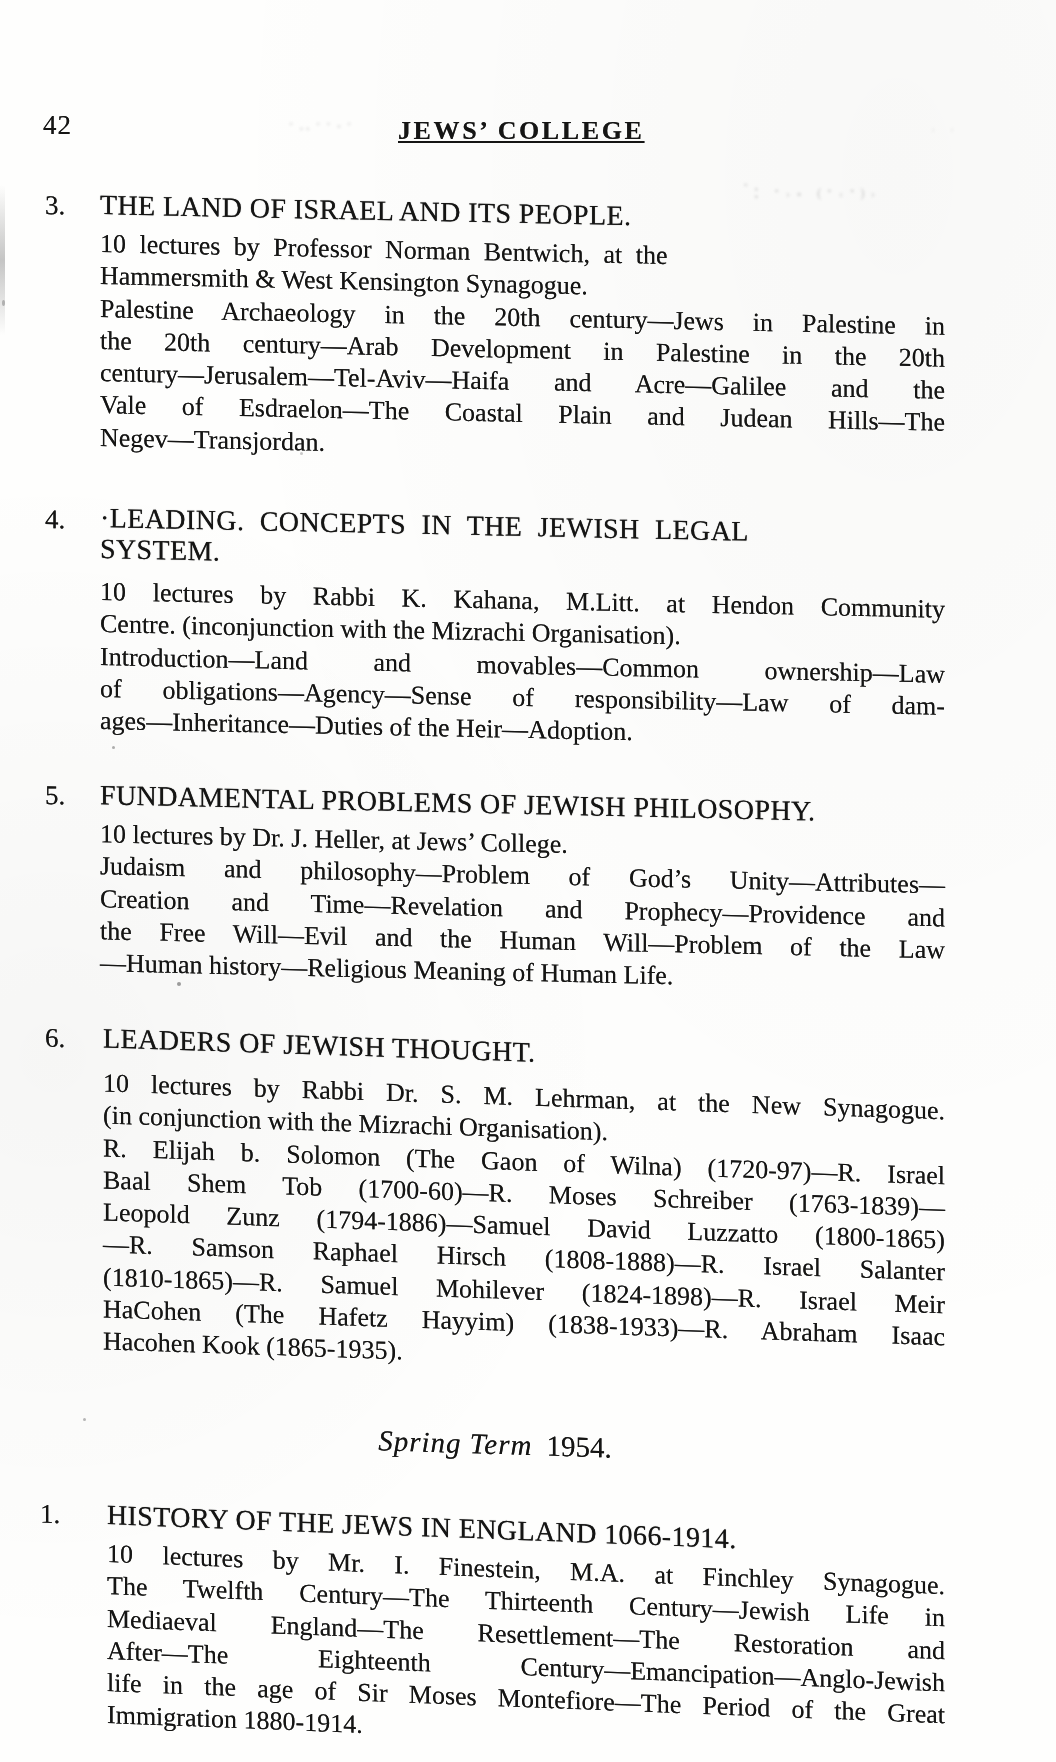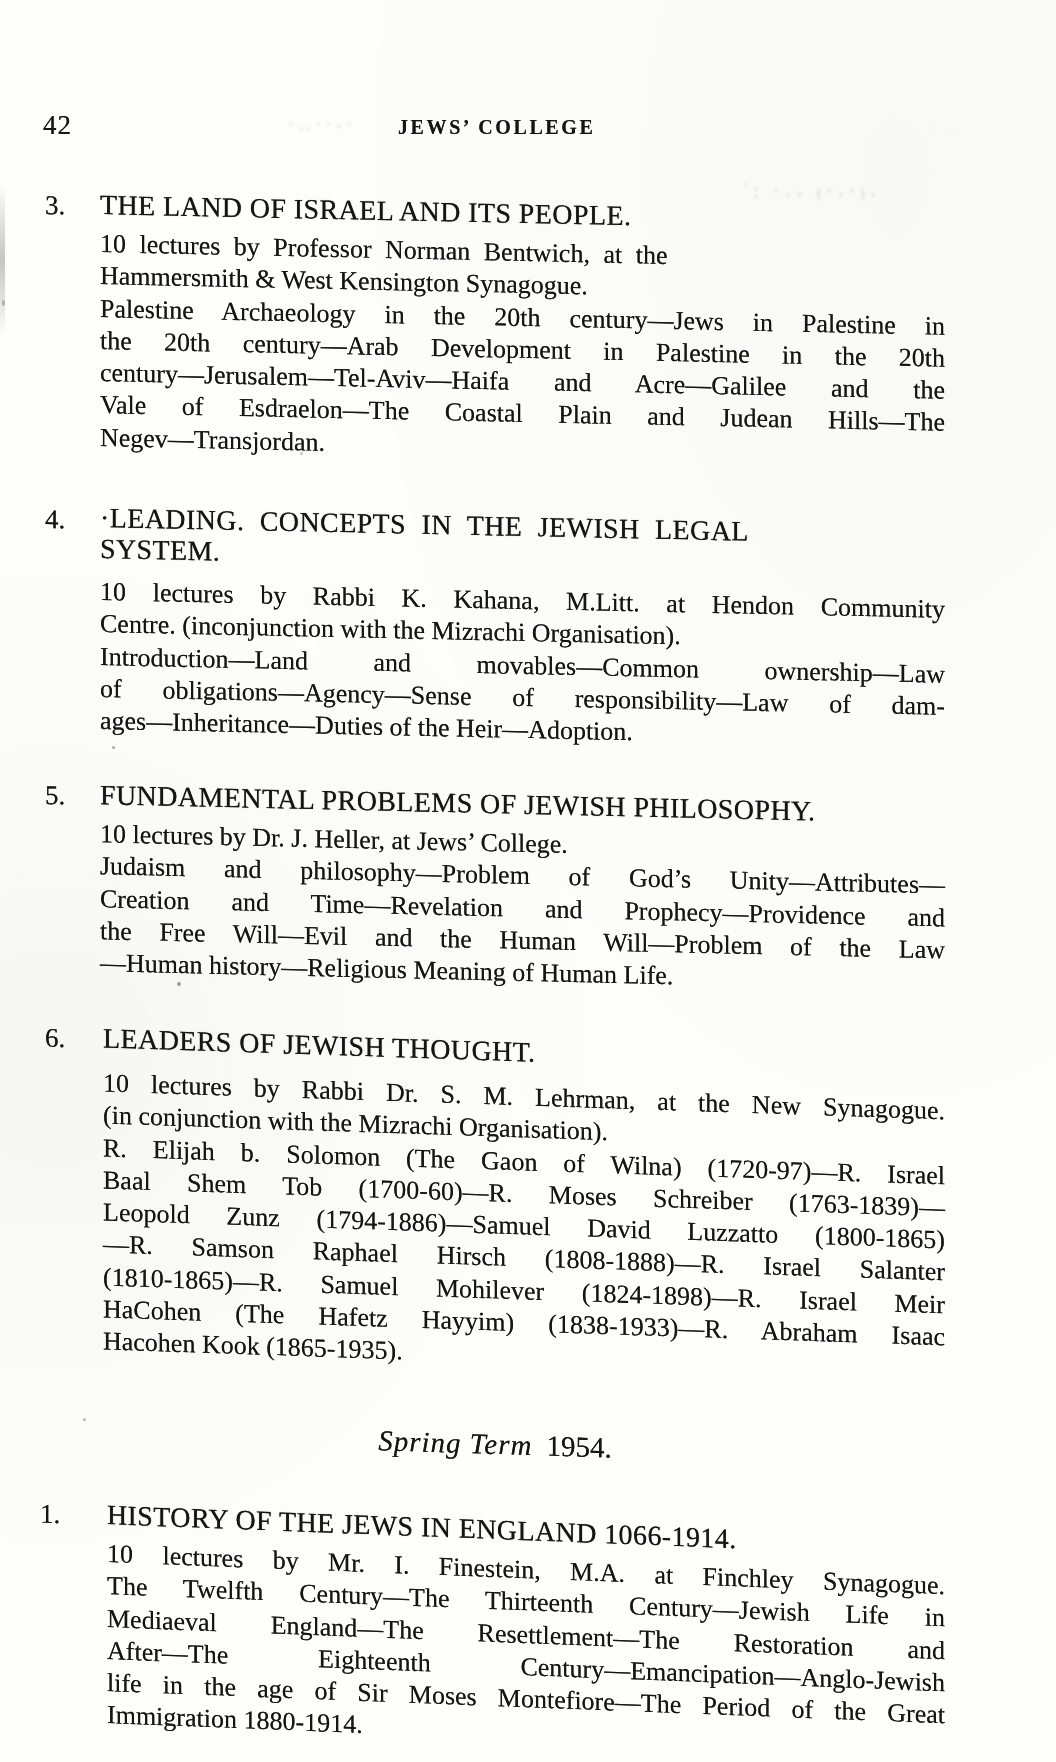--- a/index.html
+++ b/index.html
@@ -26,22 +26,23 @@
   }
 
   .pagenum {
     position: absolute; left: 43px; top: 110px;
     font-size: 27px; letter-spacing: 1px;
     text-shadow: 0 0 0.6px rgba(0,0,0,0.75);
   }
 
   .running-title {
     position: absolute; left: 398px; top: 116px;
-    font-size: 20px; font-weight: bold; letter-spacing: 2.6px;
+    font-size: 26px; font-weight: bold; letter-spacing: 2.6px;
     text-shadow: 0 0 0.5px rgba(0,0,0,0.6);
+    text-decoration: underline;
   }
 
   .sec {
     position: absolute; left: 0; width: 1056px;
     transform-origin: 0 0;
   }
   .num {
     position: absolute; left: 45px; top: 3px;
     font-size: 27px;
     text-shadow: 0 0 0.6px rgba(0,0,0,0.75);

